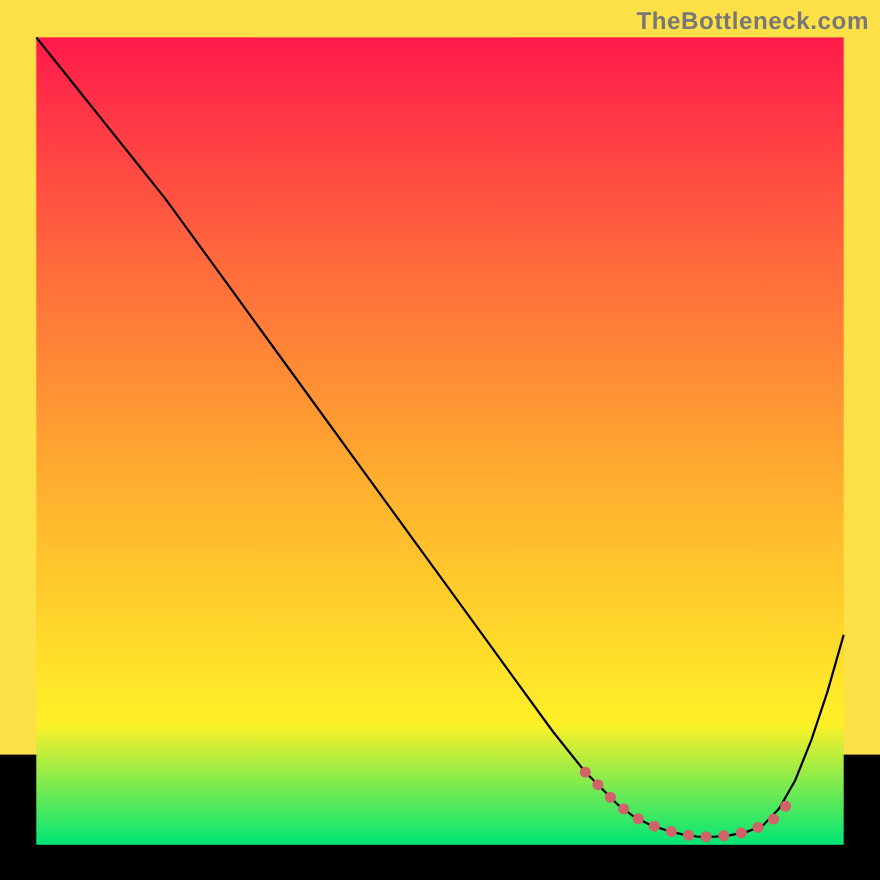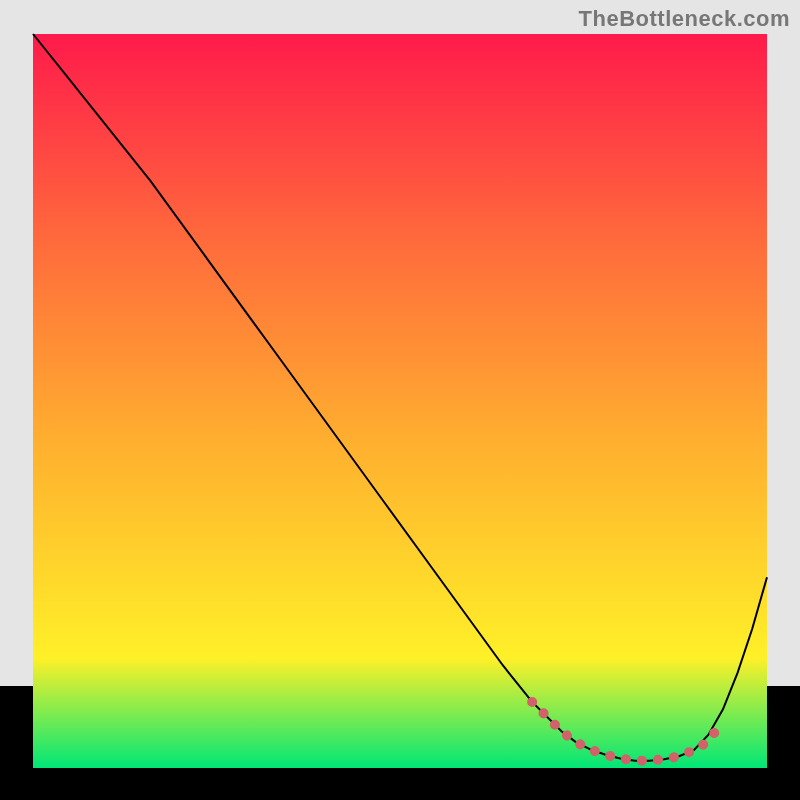--- a/index.html
+++ b/index.html
@@ -7,21 +7,21 @@
     padding: 0;
     width: 800px;
     height: 800px;
     background: #000;
     overflow: hidden;
   }
   .stage {
     position: relative;
     width: 800px;
     height: 686px;
-    background: #e5e5e5;
+    background: #fde047;
   }
   .attribution {
     position: absolute;
     top: 6px;
     right: 10px;
     color: #777;
     font-family: Arial, Helvetica, sans-serif;
     font-size: 22px;
     font-weight: bold;
     letter-spacing: 0.5px;

